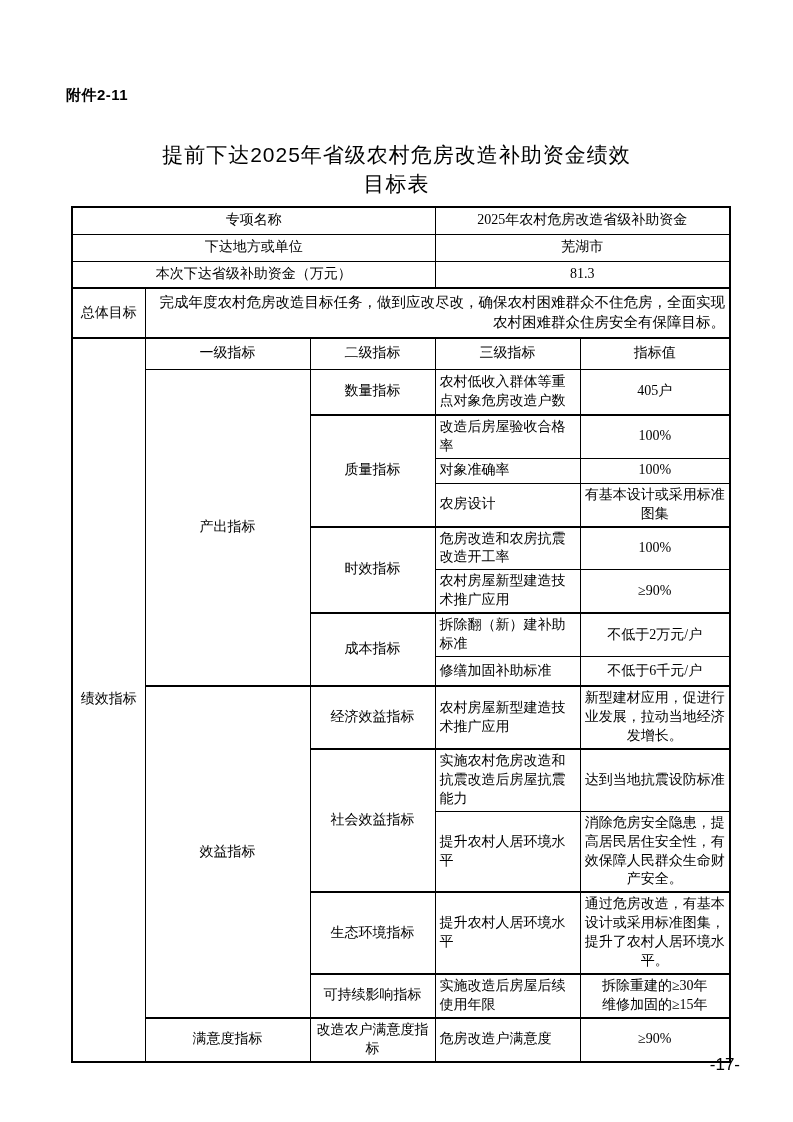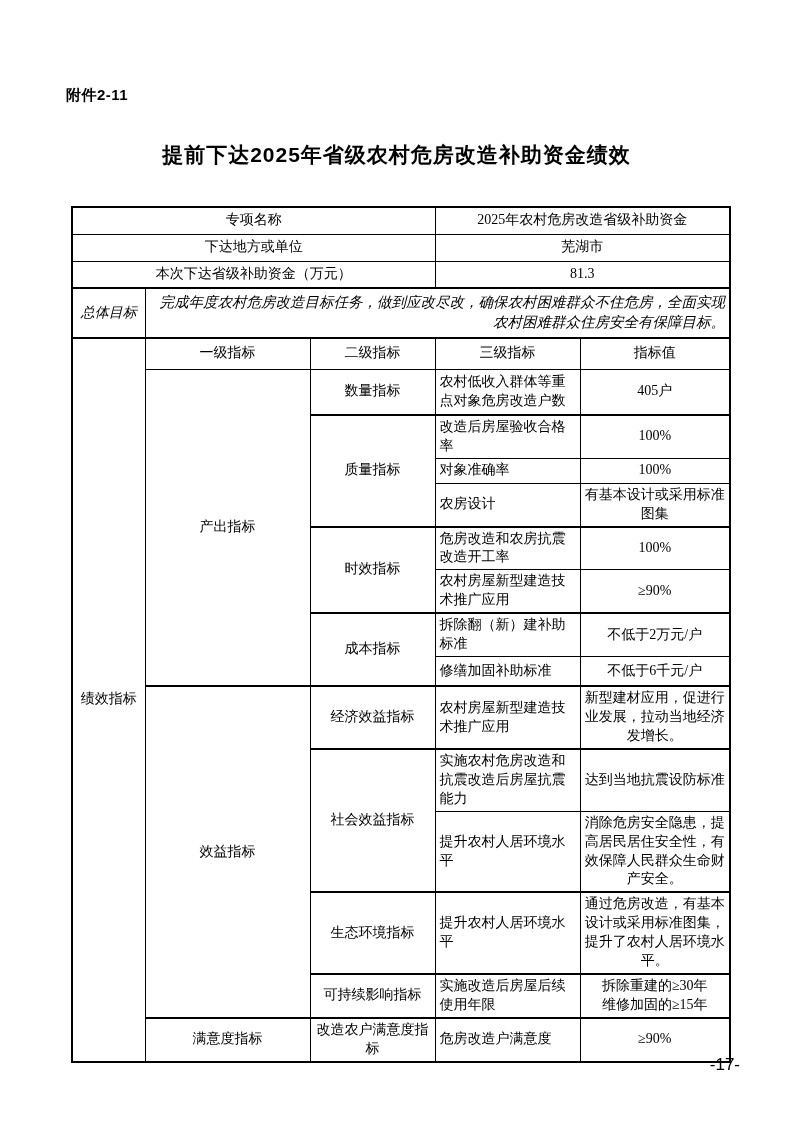--- a/index.html
+++ b/index.html
@@ -8,53 +8,54 @@
     font-family:"Liberation Serif","DejaVu Serif",serif;color:#000;
   }
   .attachment{
     position:absolute;left:66px;top:86px;
     font-family:"Liberation Sans","DejaVu Sans",sans-serif;
     font-weight:bold;font-size:15px;letter-spacing:.5px;
   }
   .doc-title{
     position:absolute;left:0;top:140px;width:793px;text-align:center;
     font-family:"Liberation Sans","DejaVu Sans",sans-serif;
-    font-weight:bold;font-size:21px;line-height:29px;letter-spacing:1px;
+    font-weight:normal;font-size:21px;line-height:29px;letter-spacing:1px;
   }
   table.main{
     position:absolute;left:71px;top:206px;width:658px;
     border-collapse:collapse;table-layout:fixed;
     font-size:14px;
   }
   table.main td{
     border:1px solid #000;vertical-align:middle;
     padding:2px 4px;line-height:1.35;
   }
   table.main{border:2px solid #000;}
   td.c{text-align:center;}
   td.ind{text-align:left;padding-left:5px;padding-right:3px;}
   td.val{text-align:center;white-space:pre-line;padding-left:3px;padding-right:3px;}
   td.goal-text{text-align:right;padding:4px 7px;font-size:14.5px;line-height:1.5;}
   tr.gt td{border-top-width:2px;}
   
   tr.rh-info{height:27px;}
-  tr.rh-goal{height:50px;font-style:italic;}
+  tr.rh-goal{height:50px;}
   tr.rh-hdr{height:31px;}
   .page-number{
     position:absolute;left:600px;top:1055px;width:140px;text-align:right;
     font-family:"Liberation Sans","DejaVu Sans",sans-serif;font-size:17px;
   }
 </style>
 </head>
 <body>
 
 <div class="attachment">附件2-11</div>
 
 <div class="doc-title">
   <div>提前下达2025年省级农村危房改造补助资金绩效</div>
+  <div>目标表</div>
 </div>
 
 <table class="main">
   <colgroup>
     <col style="width:73px">
       <col style="width:165px">
       <col style="width:125px">
       <col style="width:145px">
       <col style="width:150px">
   </colgroup>

